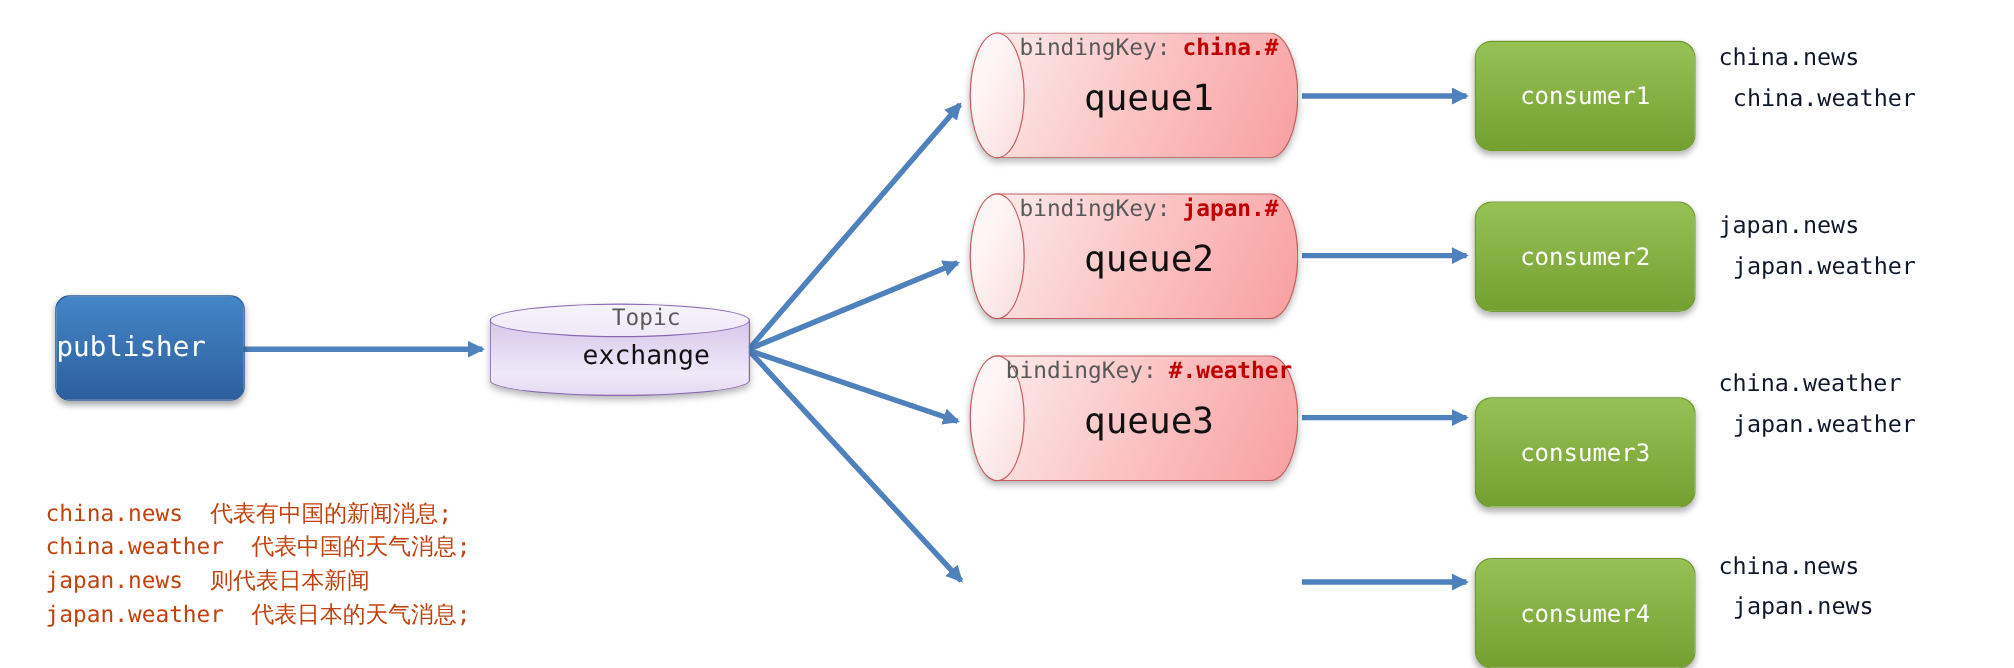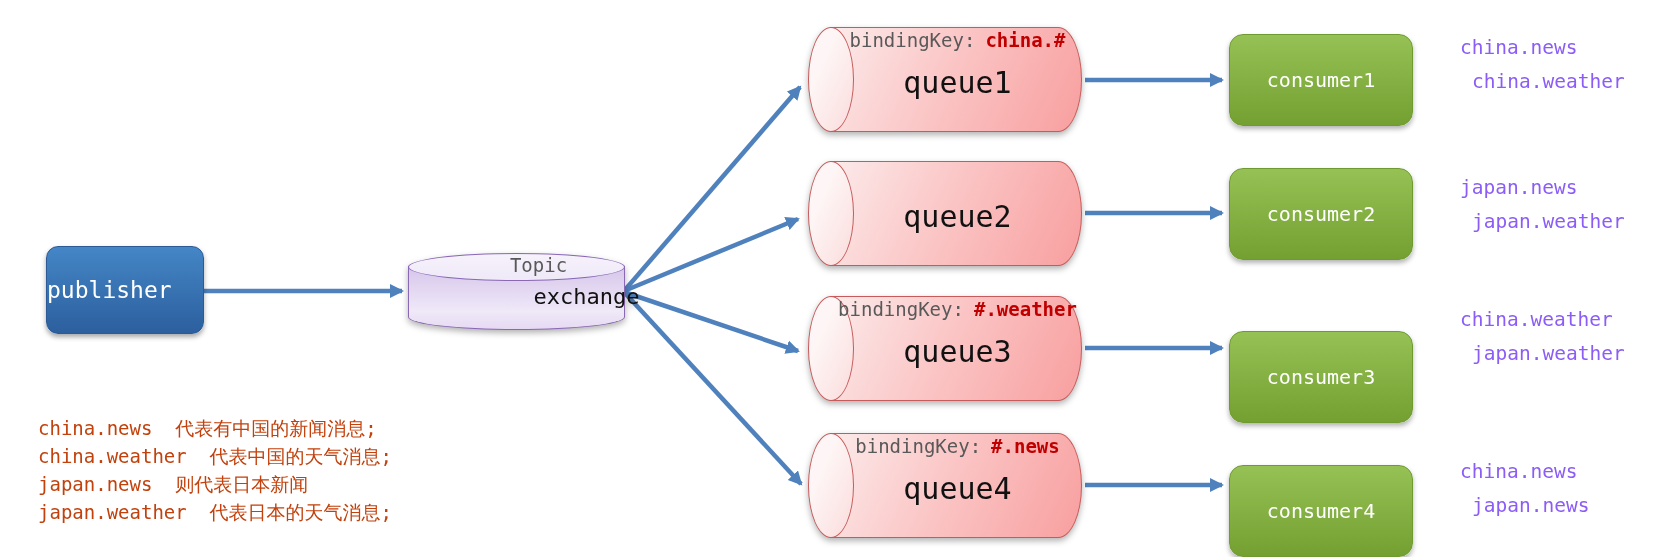--- a/index.html
+++ b/index.html
@@ -29,21 +29,21 @@
     border:1px solid var(--exchange-border,#8a68b5);border-top:none;
     border-radius:0 0 108px 108px / 0 0 13px 13px;
     background:linear-gradient(180deg,var(--exchange-fill-dark,#d6c5ea) 0%,var(--exchange-fill-light,#efe9f8) 72%,#e6daf3 100%);
   }
   .exchange .lid{
     position:absolute;left:0;top:0;width:215px;height:26px;border-radius:50%;
     border:1px solid var(--exchange-border,#8a68b5);
     background:linear-gradient(180deg,#f6f2fb,var(--exchange-fill-light,#e9e0f5));
   }
   .exchange .type{position:absolute;left:0;top:1px;width:100%;text-align:center;font-size:19px;color:var(--gray-label,#595959);}
-  .exchange .name{position:absolute;left:0;top:31px;width:100%;text-align:center;font-size:22px;color:#111;padding-left:48px;}
+  .exchange .name{position:absolute;left:0;top:31px;width:100%;text-align:center;font-size:22px;color:#111;}
 
   
   .queue{width:275px;height:105px;filter:drop-shadow(0 3px 3px rgba(0,0,0,.3));}
   .queue .body{
     position:absolute;left:22px;top:0;width:251px;height:103px;
     border:1px solid var(--queue-border,#c75b5b);border-left:none;
     border-radius:0 24px 24px 0 / 0 53px 53px 0;
     background:linear-gradient(115deg,var(--queue-fill-light,#fcebeb) 0%,#fbc6c6 45%,var(--queue-fill-dark,#f89f9f) 100%);
   }
   .queue .cap{
@@ -59,21 +59,21 @@
   
   .consumer{
     width:182px;height:90px;border-radius:14px;
     background:linear-gradient(180deg,var(--consumer-top,#96c154) 0%,var(--consumer-bottom,#74a032) 100%);
     border:1px solid #6f9a30;box-shadow:0 3px 5px rgba(0,0,0,.3);
     display:flex;align-items:center;justify-content:center;color:#fff;font-size:20px;
   }
   .c1{left:1229px;top:34px;} .c2{left:1229px;top:168px;} .c3{left:1229px;top:303px;margin-top:28px;} .c4{left:1229px;top:440px;margin-top:25px;}
 
   
-  .msgs{left:1432px;font-size:19.5px;line-height:34px;color:#8b5cf6;margin-left:28px;}
+  .msgs{left:1432px;font-size:19.5px;line-height:34px;color:#0f172a;}
   .m1{top:31px;} .m2{top:171px;} .m3{top:303px;} .m4{top:455px;}
   .msgs .msg-line{white-space:pre;}
   .msgs .msg-line:nth-child(2){padding-left:12px;}
 
   
   .notes{left:38px;top:379px;font-size:19px;line-height:28px;color:#c2410c;margin-top:35px;}
   .notes .note-line{white-space:pre;}
 </style>
 </head>
 <body>
@@ -111,36 +111,31 @@
   <div class="abs queue q1">
     <div class="body"></div>
     <div class="cap"></div>
     <div class="bind"><span>bindingKey:</span><span class="key">china.#</span></div>
     <div class="qname">queue1</div>
   </div>
 
   <div class="abs queue q2">
     <div class="body"></div>
     <div class="cap"></div>
+    <div class="bind"><span>bindingKey:</span><span class="key">japan.#</span></div>
     <div class="qname">queue2</div>
   </div>
 
   <div class="abs queue q3">
     <div class="body"></div>
     <div class="cap"></div>
     <div class="bind"><span>bindingKey:</span><span class="key">#.weather</span></div>
     <div class="qname">queue3</div>
   </div>
 
-  <div class="abs queue q4">
-    <div class="body"></div>
-    <div class="cap"></div>
-    <div class="bind"><span>bindingKey:</span><span class="key">#.news</span></div>
-    <div class="qname">queue4</div>
-  </div>
 
   <div class="abs consumer c1">
     <span>consumer1</span>
   </div>
   <div class="abs consumer c2">
     <span>consumer2</span>
   </div>
   <div class="abs consumer c3">
     <span>consumer3</span>
   </div>

